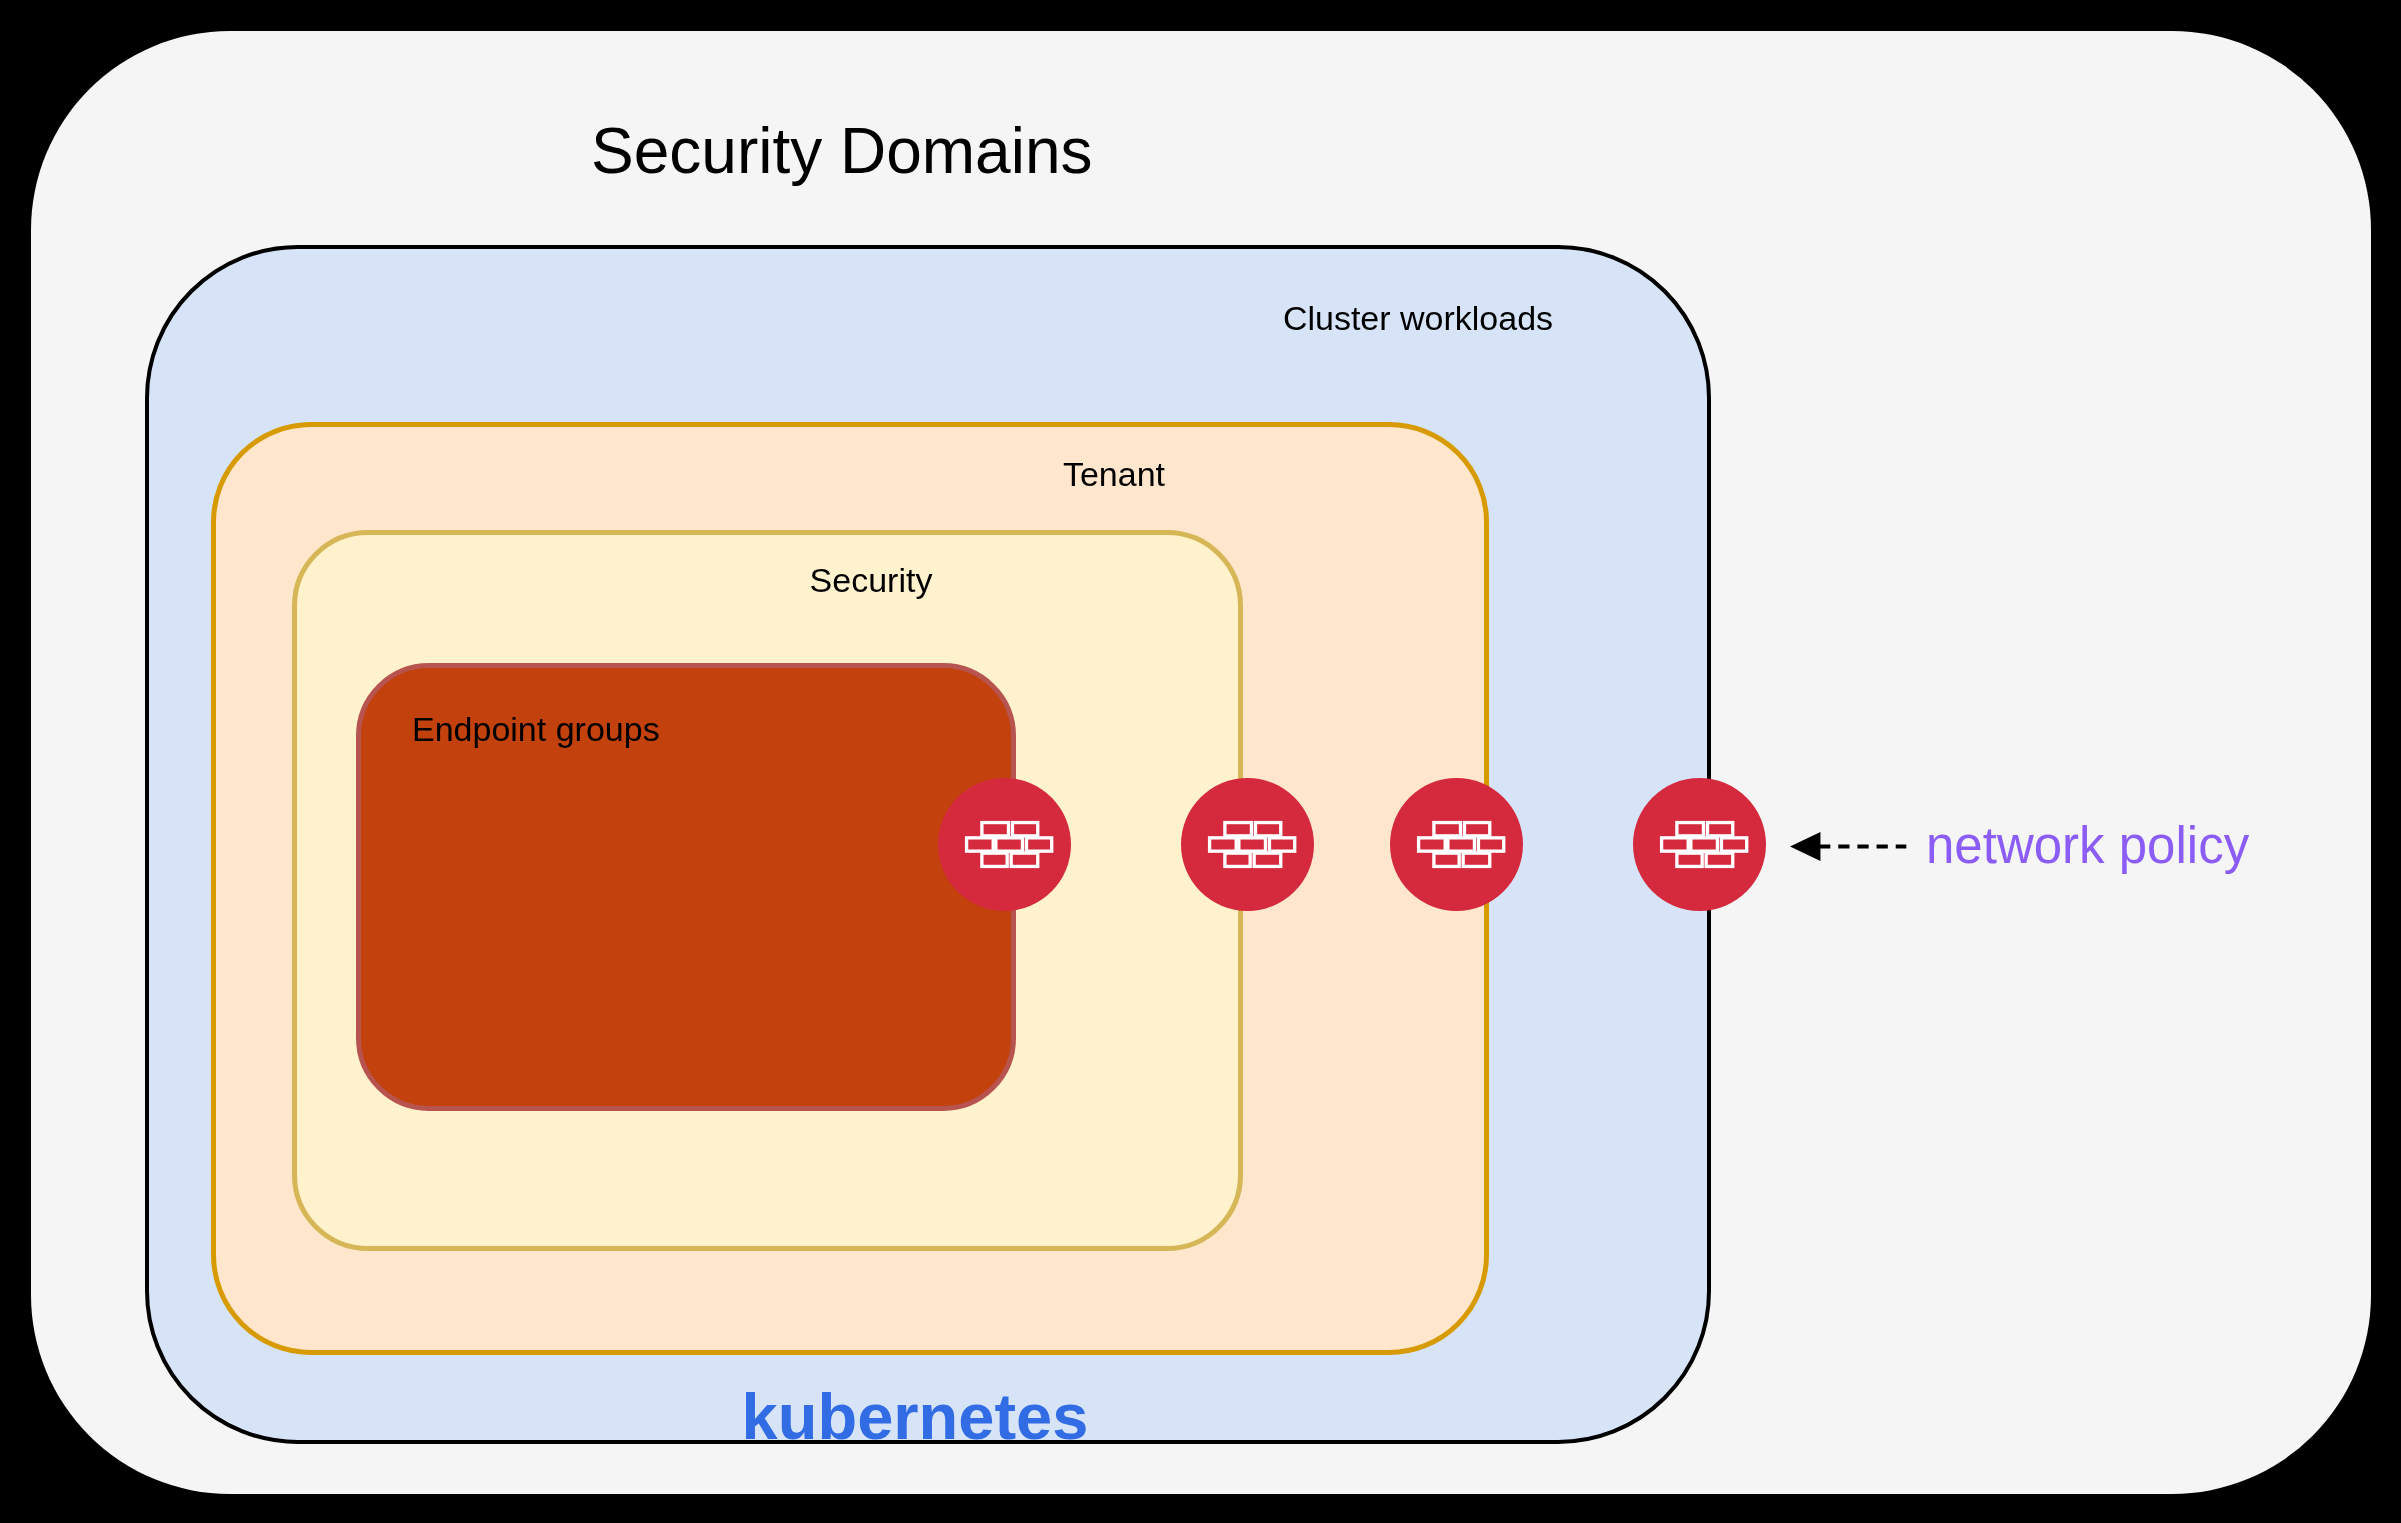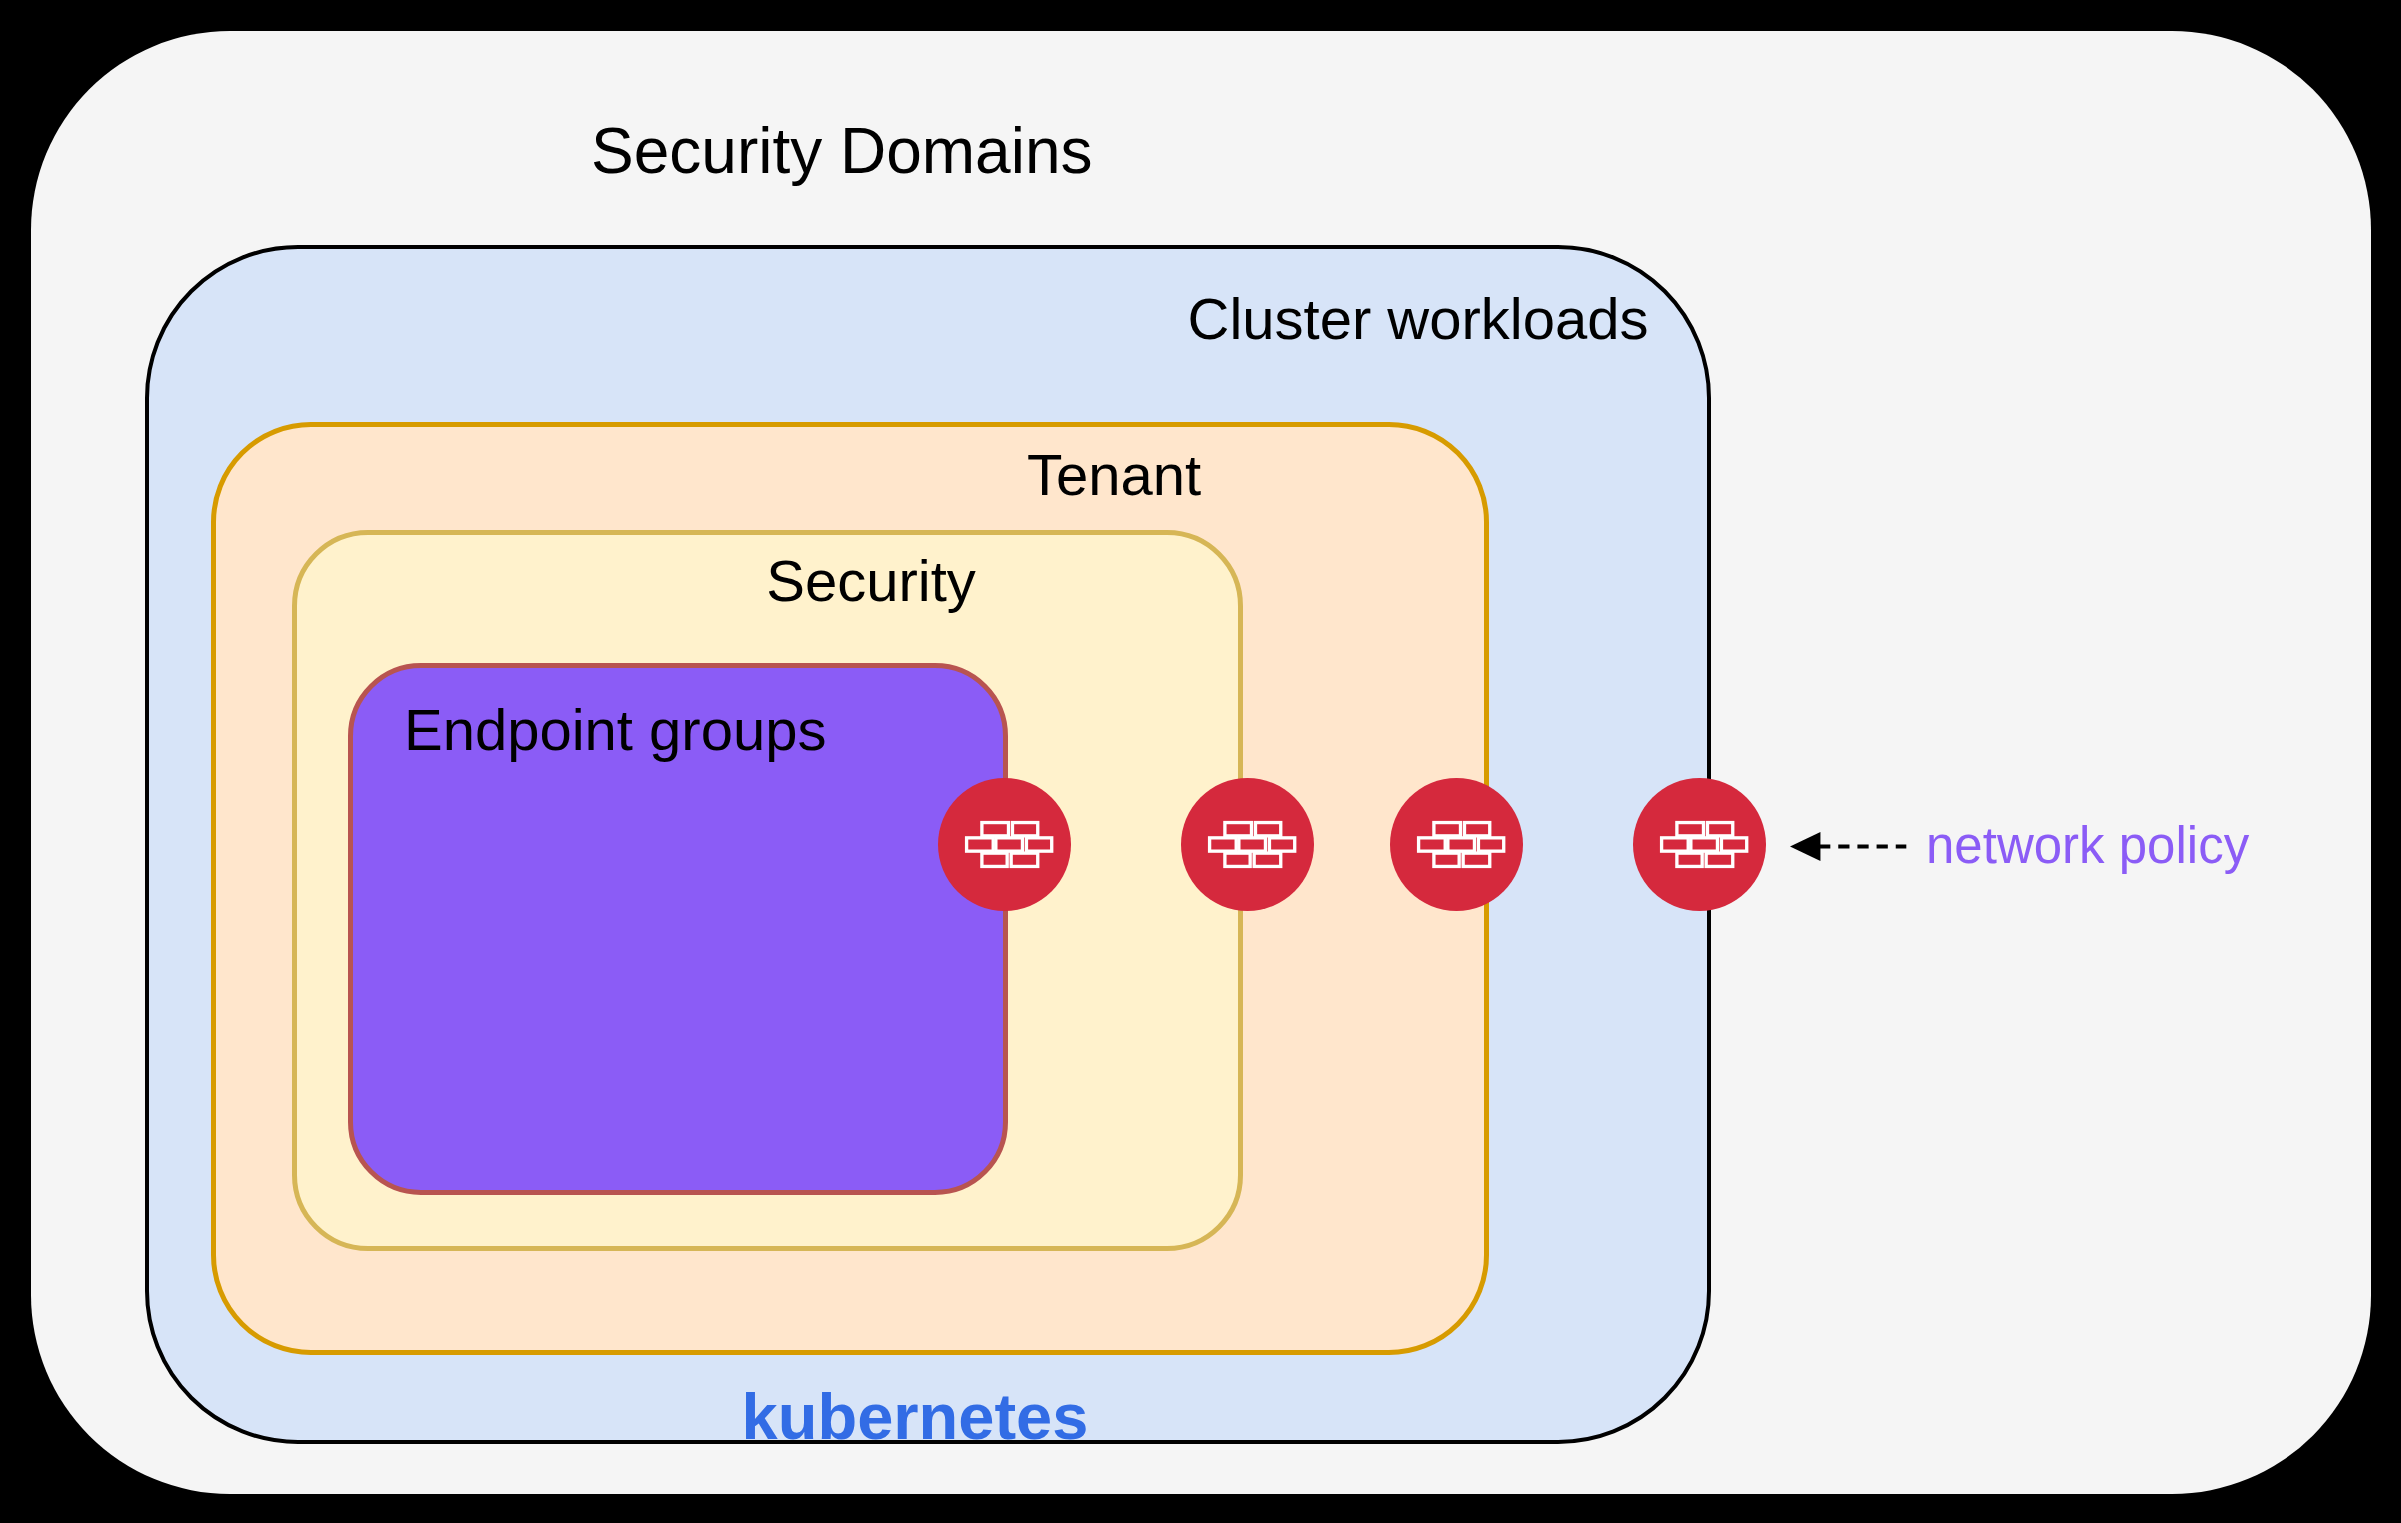--- a/index.html
+++ b/index.html
@@ -48,29 +48,29 @@
     margin-top: 45px;
   }
   .box-namespace {
     left: 76px; top: 103px;
     width: 951px; height: 721px;
     background: #fff2cc;
     border: 5.3px solid #d6b656;
     border-radius: 76px;
   }
   .box-endpoint {
-    left: 51px; top: 128px;
-    width: 660px; height: 532px;
-    background: #8b5cf6;
+    left: 59px; top: 128px;
+    width: 660px; height: 448px;
+    background: #c2410c;
     border: 5.3px solid #b85450;
     border-radius: 73px;
   }
   .box-label {
     position: absolute;
-    font-size: 58px;
+    font-size: 34px;
     color: #000;
     white-space: nowrap;
   }
   .label-cluster {
     left: 1269px; top: 69px;
     transform: translate(-50%, -50%);
   }
   .label-tenant {
     left: 898px; top: 47px;
     transform: translate(-50%, -50%);

